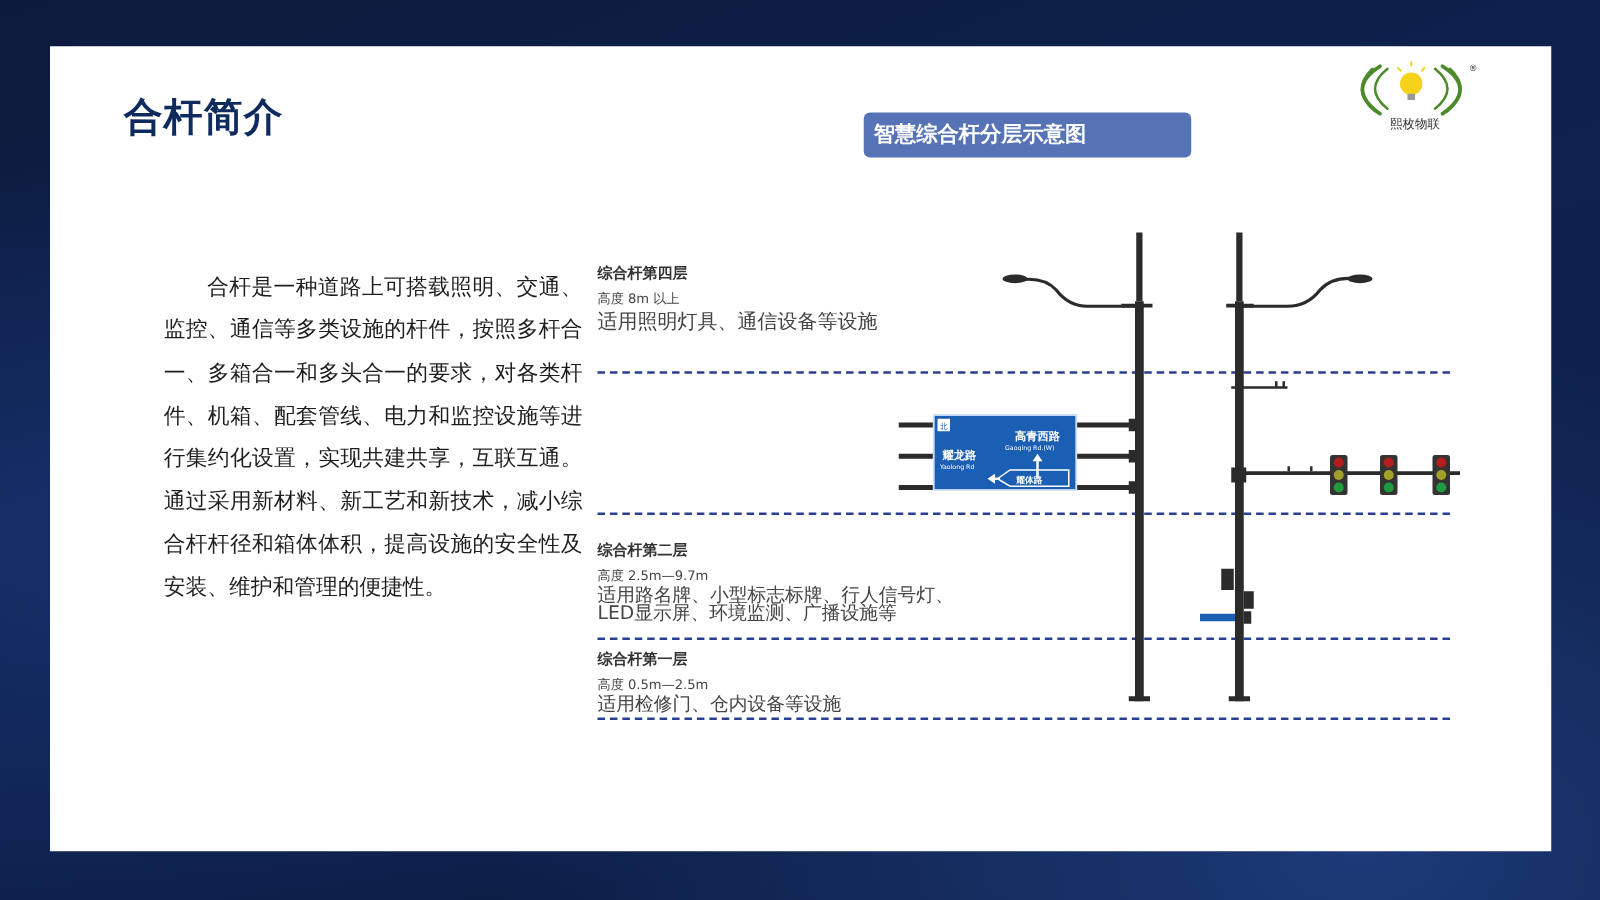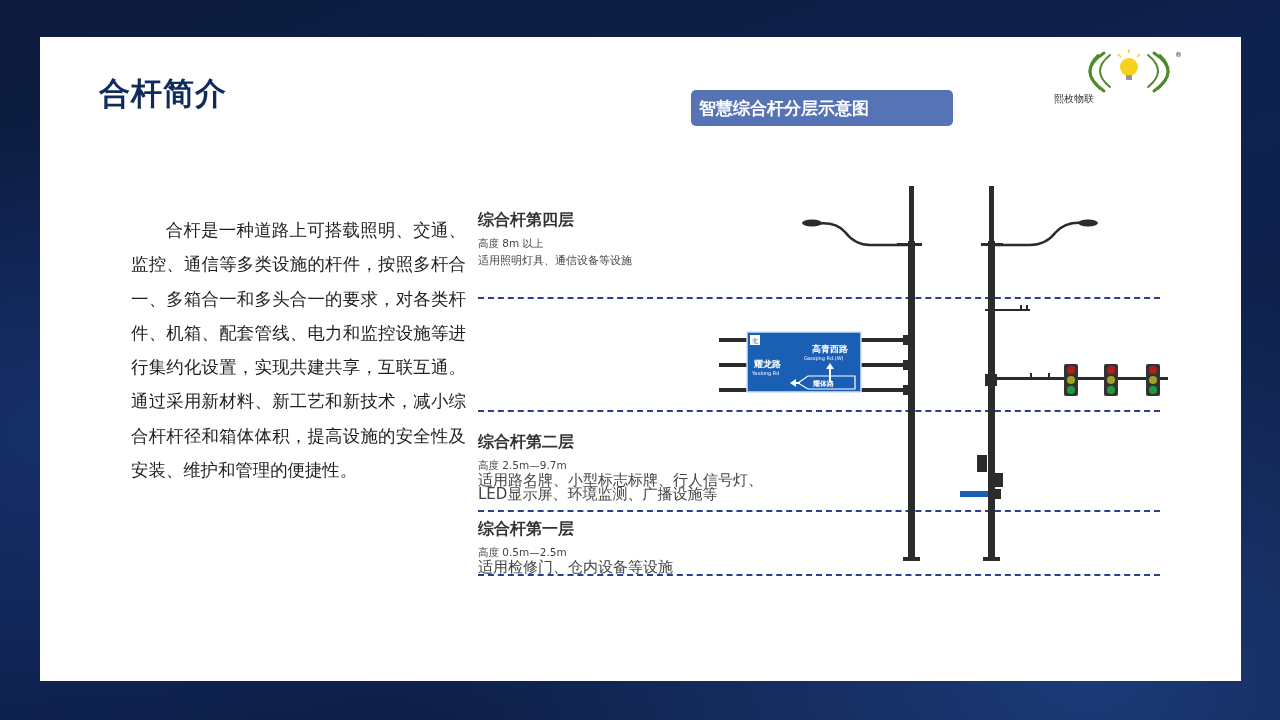--- a/index.html
+++ b/index.html
@@ -15,37 +15,37 @@
   .slide {
     position: absolute; left: 40px; top: 37px; width: 1201px; height: 644px;
     background: #ffffff;
   }
   .title {
     position: absolute; left: 59px; top: 36px;
     font-size: 31px; font-weight: bold; color: #0f2a5c; letter-spacing: 1px;
   }
   .logo { position: absolute; left: 1034px; top: 8px; width: 110px; height: 62px; }
   .logo-text {
-    position: absolute; left: 1014px; top: 55px; font-size: 10px; color: #333;
+    position: absolute; left: 1072px; top: 55px; font-size: 10px; color: #333;
   }
   .badge {
     position: absolute; left: 651px; top: 53px; width: 262px; height: 36px;
     background: #5673b6; border-radius: 5px; color: #fff;
     font-size: 17px; font-weight: bold; line-height: 36px; padding-left: 8px;
   }
   .body-text {
     position: absolute; left: 75px; top: 176px; width: 335px;
     font-size: 17.4px; line-height: 34.3px; color: #1e1e1e; text-indent: 2em;
     text-align: justify;
     margin-left: 16px;
   }
   .layer { position: absolute; left: 438px; color: #444; }
-  .layer .lname { font-size: 16px; font-weight: bold; color: #333; margin-bottom: 5px; }
+  .layer .lname { font-size: 12px; font-weight: bold; color: #333; margin-bottom: 5px; }
   .layer .lh { font-size: 10.5px; line-height: 15px; }
-  .layer .ld { font-size: 11px; line-height: 20px; }
+  .layer .ld { font-size: 16px; line-height: 20px; }
   .layer .ld2 { font-size: 15px; line-height: 14px; }
   .dash {
     position: absolute; left: 438px; width: 682px; height: 0;
     border-top: 2px dashed #2a3f8f;
   }
   .illus { position: absolute; left: 660px; top: 140px; width: 480px; height: 400px; }
 </style>
 </head>
 <body>
 

